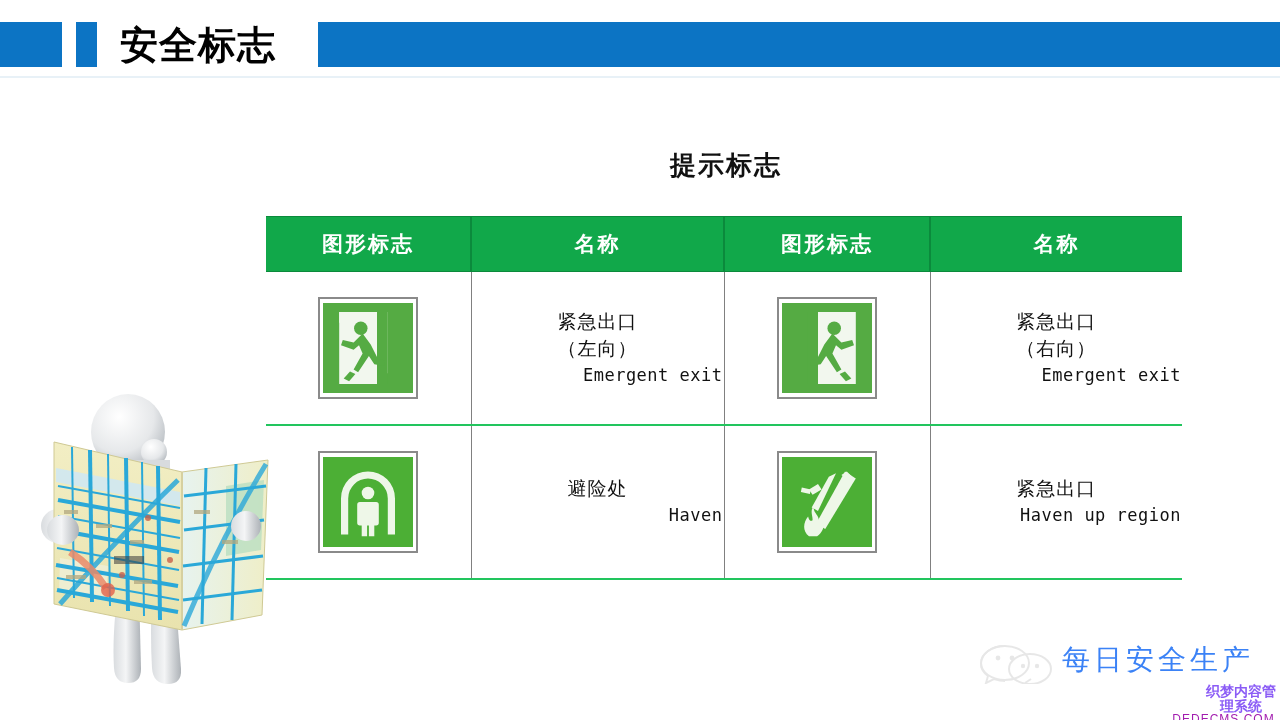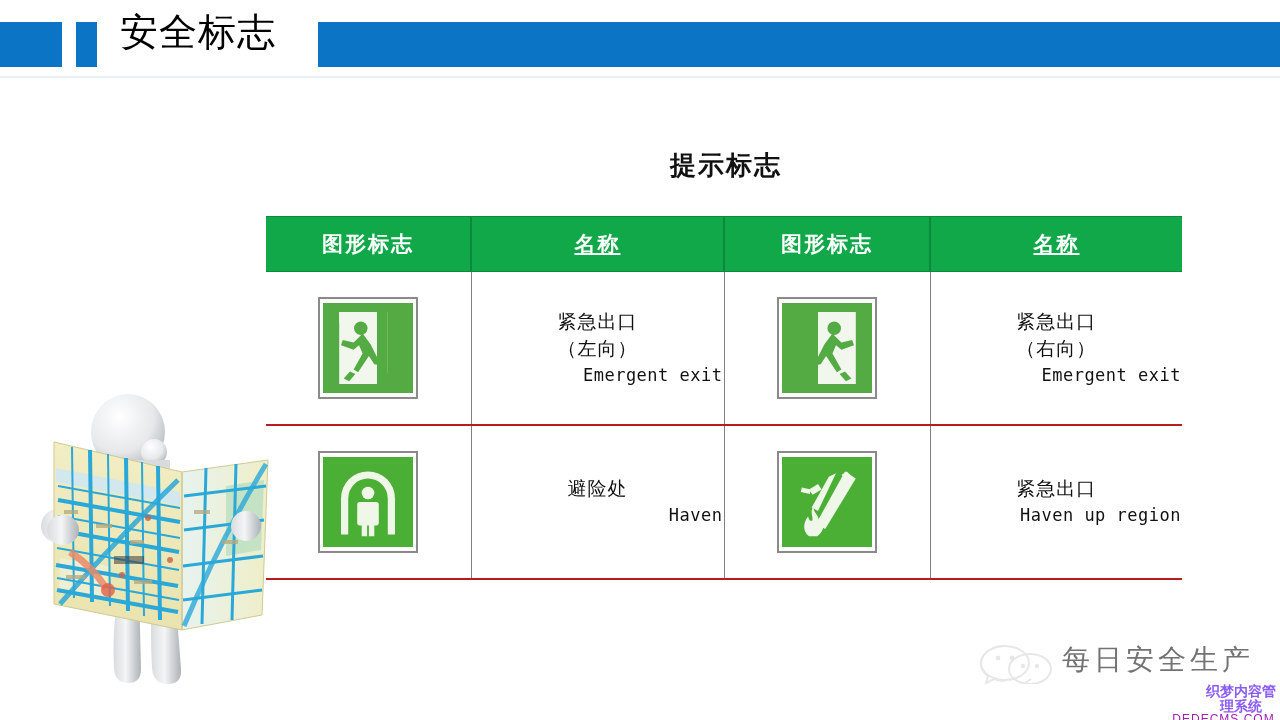--- a/index.html
+++ b/index.html
@@ -43,27 +43,27 @@
     position: absolute;
     left: 318px;
     top: 22px;
     width: 962px;
     height: 45px;
     background: #0c74c4;
   }
   .hdr-title {
     position: absolute;
     left: 120px;
-    top: 4px;
+    top: 17px;
     width: 200px;
     height: 56px;
     line-height: 56px;
     color: #000000;
     font-size: 38px;
-    font-weight: normal;
+    font-weight: bold;
     letter-spacing: 1px;
     white-space: nowrap;
     z-index: 3;
   }
   .hdr-underline {
     position: absolute;
     left: 0;
     top: 76px;
     width: 1280px;
     height: 2px;
@@ -102,30 +102,30 @@
     font-size: 21px;
     font-weight: bold;
     letter-spacing: 2px;
     height: 52px;
     border-right: 2px solid #0b8a3c;
     border-bottom: 1px solid #0b8a3c;
     border-top: 1px solid #0b8a3c;
   }
   .sign-table th:last-child { border-right: none; }
   .sign-table td {
-    border-bottom: 2px solid #b91c1c;
+    border-bottom: 2px solid #22c55e;
     border-right: 1px solid #808080;
     height: 150px;
     vertical-align: middle;
     text-align: center;
     background: transparent;
   }
   .sign-table td:last-child { border-right: none; }
   .col-icon { width: 202px; }
-  .col-name { width: 249px; text-decoration: underline; }
+  .col-name { width: 249px; }
 
   .name-cn {
     font-size: 19px;
     color: #111111;
     line-height: 1.45;
     letter-spacing: 1px;
   }
   .name-en {
     font-family: "DejaVu Sans Mono", "Liberation Mono", monospace;
     font-size: 17px;
@@ -165,21 +165,21 @@
     width: 290px;
     height: 44px;
     opacity: 0.45;
   }
   .wx-watermark svg { display: block; }
   .wx-text {
     position: absolute;
     left: 1062px;
     top: 641px;
     font-size: 28px;
-    color: #737373;
+    color: #3b82f6;
     letter-spacing: 4px;
     font-weight: 500;
     white-space: nowrap;
     text-shadow: 0 1px 0 #ffffff;
   }
   .dede {
     position: absolute;
     left: 1167px;
     top: 684px;
     width: 113px;

